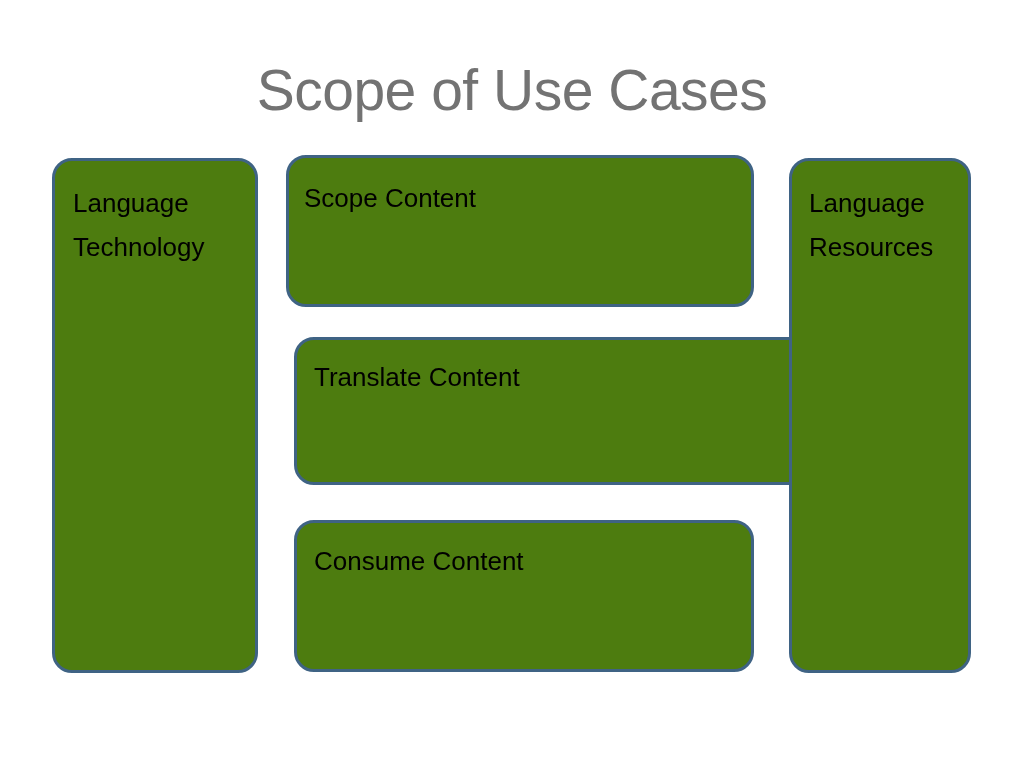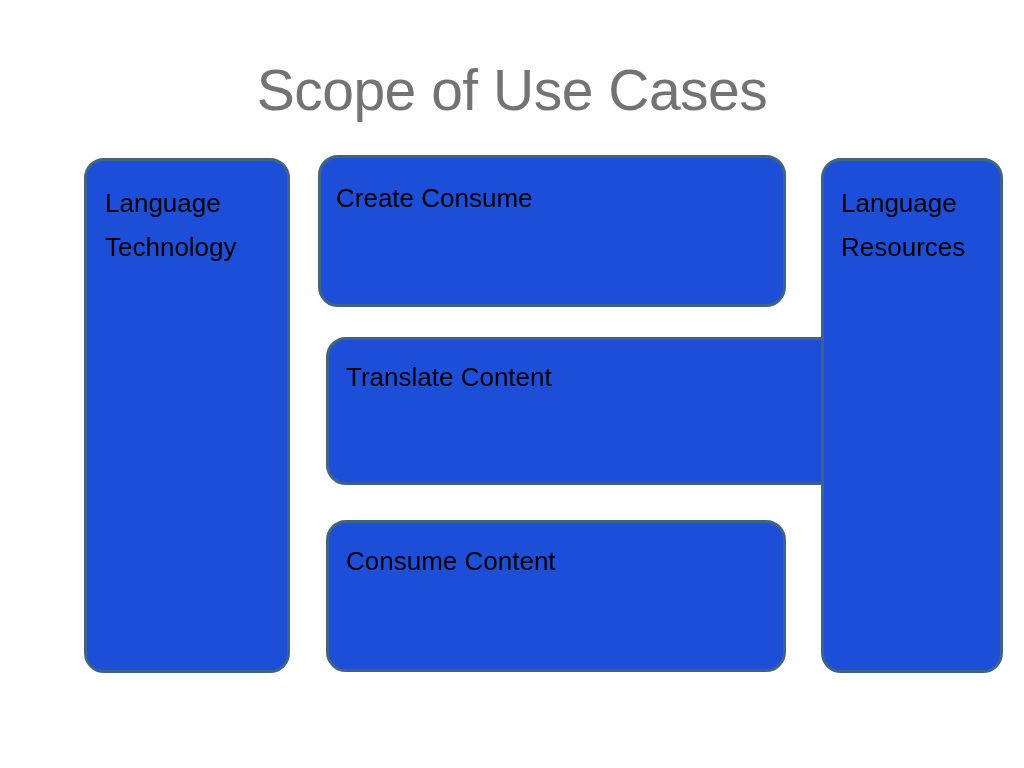--- a/index.html
+++ b/index.html
@@ -28,24 +28,23 @@
     font-size: 57px;
     font-weight: 400;
     line-height: 68px;
     color: #737373;
     letter-spacing: -0.5px;
     white-space: nowrap;
   }
   .shape {
     position: absolute;
     box-sizing: border-box;
-    background: #1d4ed8;
+    background: #4d7c0f;
     border: 3px solid #3F6384;
     border-radius: 20px;
-    margin-left: 32px;
   }
   .shape-label {
     position: absolute;
     left: 16px;
     top: 14px;
     right: 8px;
     font-size: 26px;
     line-height: 44px;
     color: #000000;
     white-space: pre-line;
@@ -95,21 +94,21 @@
 <div id="slide">
 
   <div id="slide-title">Scope of Use Cases</div>
 
   <div class="shape" id="shape-language-technology">
     <div class="shape-label">Language
 Technology</div>
   </div>
 
   <div class="shape" id="shape-create-content">
-    <div class="shape-label">Create Consume</div>
+    <div class="shape-label">Scope Content</div>
   </div>
 
   <div class="shape" id="shape-translate-content">
     <div class="shape-label">Translate Content</div>
   </div>
 
   <div class="shape" id="shape-consume-content">
     <div class="shape-label">Consume Content</div>
   </div>
 

